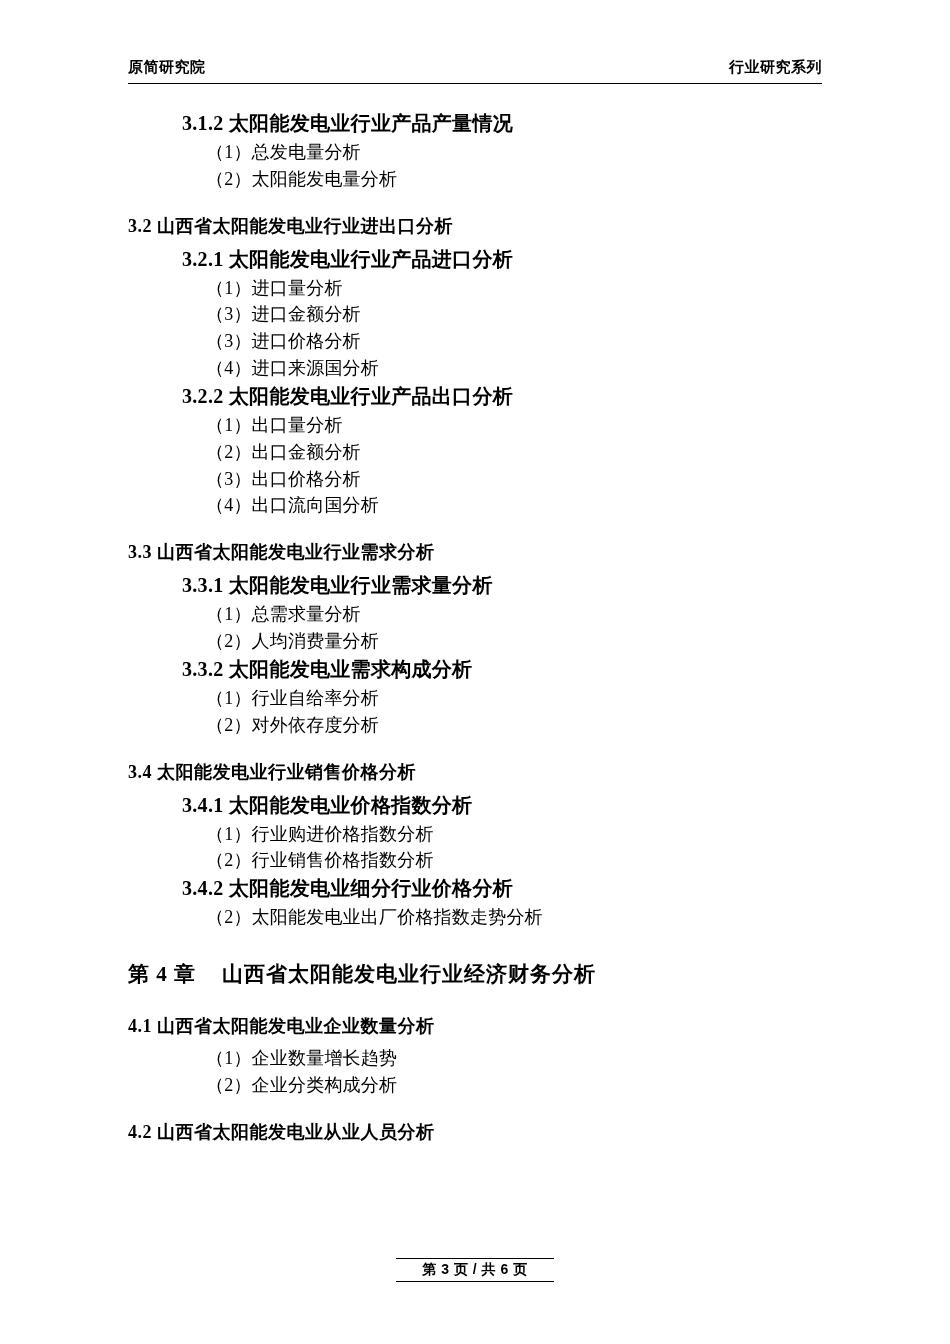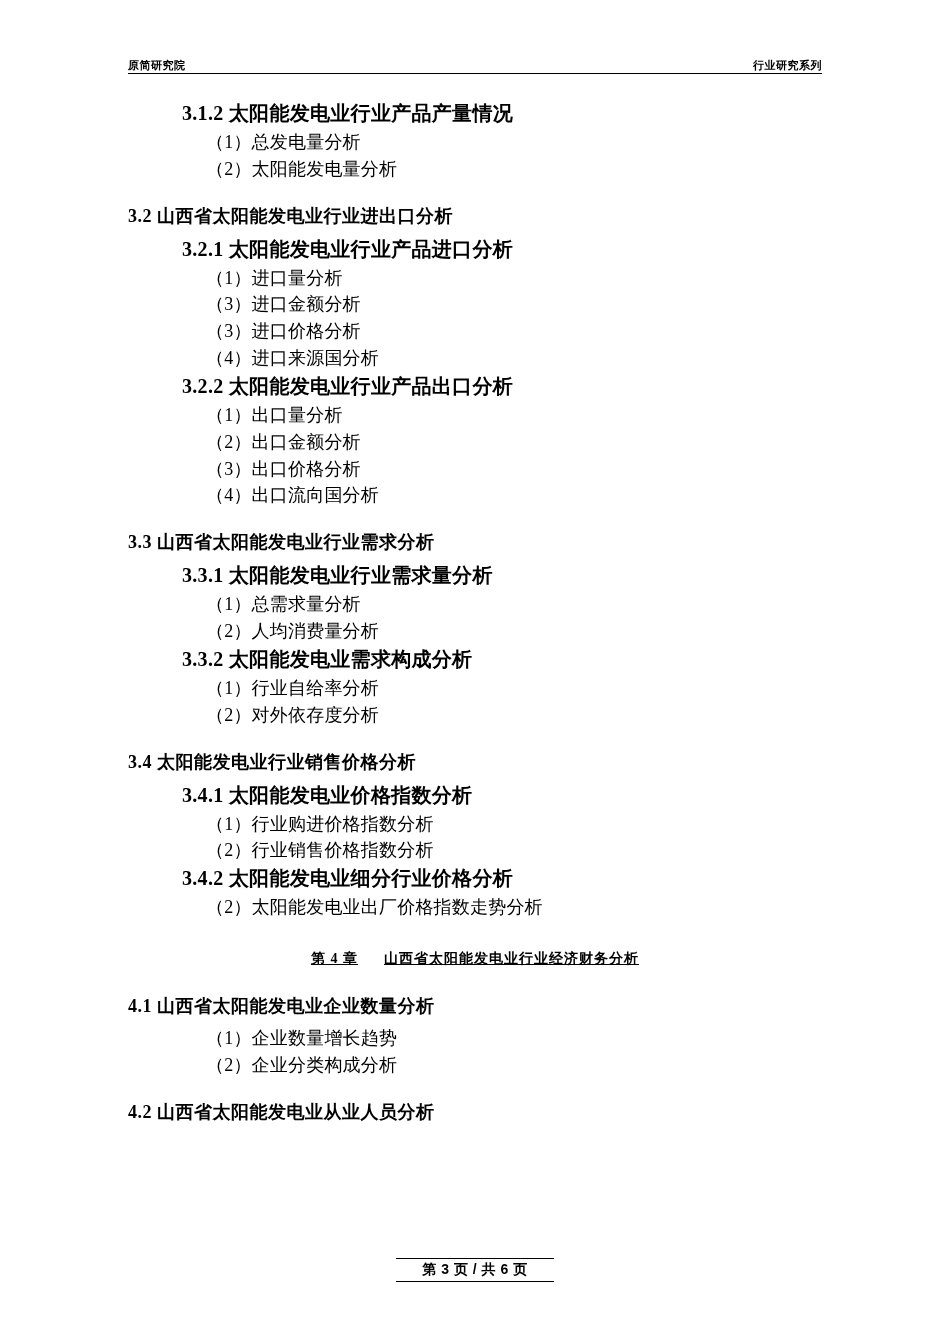--- a/index.html
+++ b/index.html
@@ -22,23 +22,24 @@
     position: absolute;
     left: 128px;
     top: 58px;
     width: 694px;
   }
   
   .header {
     display: flex;
     justify-content: space-between;
     align-items: flex-start;
-    font-size: 11px;
+    font-size: 15px;
     font-weight: bold;
     letter-spacing: 0.5px;
+    padding-bottom: 6px;
     border-bottom: 1.5px solid #000;
   }
   .header span { white-space: nowrap; }
 
   
   .body-list {
     margin-top: 26px;
   }
   .lvl2 {
     font-size: 18px;
@@ -54,26 +55,25 @@
     letter-spacing: 0.3px;
   }
   .lvl4 {
     font-size: 18px;
     margin: 0 0 2px 0;
     padding-left: 78px;
     letter-spacing: 0.2px;
     line-height: 1.38;
   }
   .chapter-title {
-    font-size: 14px;
+    font-size: 21px;
     font-weight: bold;
-    text-align: center;
+    text-align: left;
     margin: 30px 0 26px 0;
     letter-spacing: 1px;
-    text-decoration: underline;
   }
   .chapter-title .gap { display: inline-block; width: 26px; }
 
   
   .footer {
     position: absolute;
     left: 0;
     right: 0;
     bottom: 62px;
     text-align: center;

